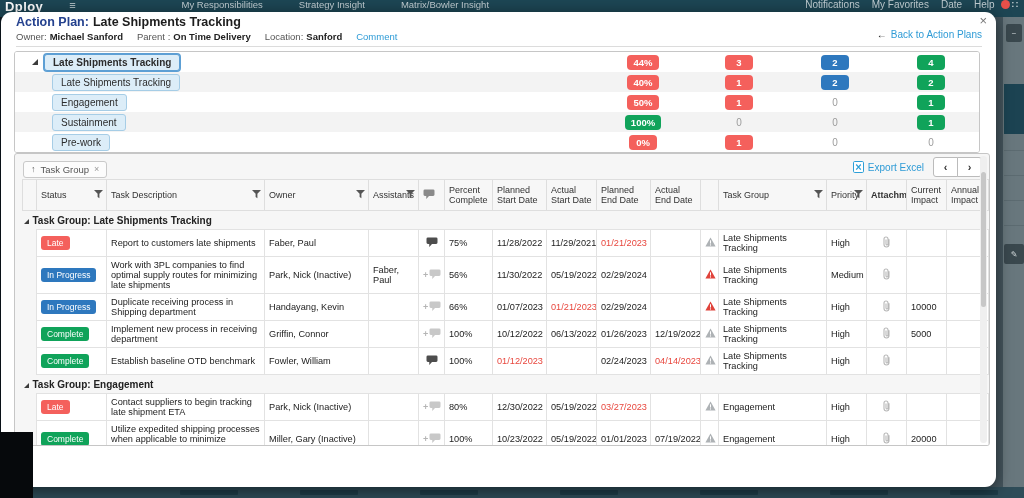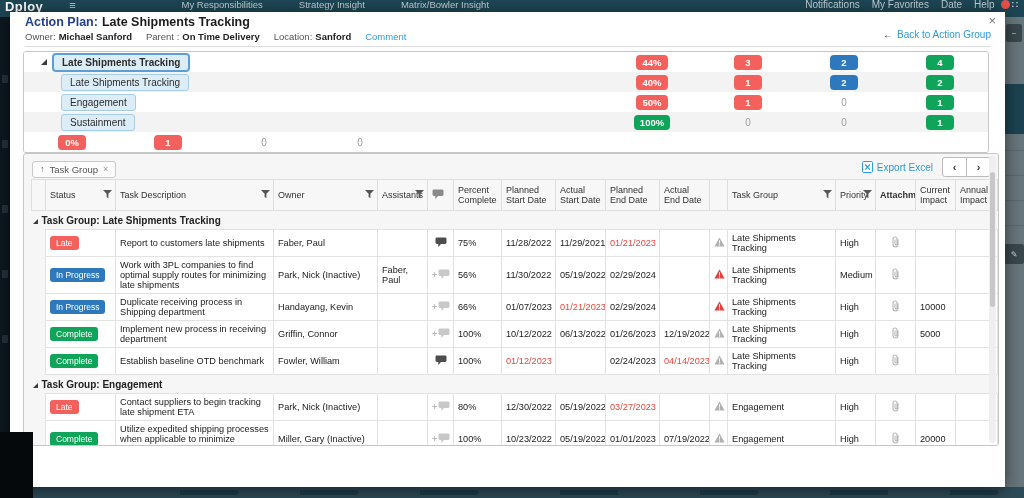--- a/index.html
+++ b/index.html
@@ -18,21 +18,21 @@
   .sideblock{position:absolute;left:2px;width:6px;height:8px;background:#26343e;border-radius:1px;}
   .blackblock{position:absolute;left:0;top:432px;width:33px;height:66px;background:#06090c;z-index:3;}
   .bottombar{position:absolute;left:0;top:487px;width:1024px;height:11px;background:#2e4c58;z-index:2;}
   .bbar{position:absolute;top:3px;height:5px;width:58px;background:#1e3d49;border-radius:1px;}
   .rightstrip{position:absolute;right:0;top:17px;width:21px;height:481px;background:#68777d;z-index:1;}
   .rblock{position:absolute;background:#3a484e;border-radius:2px;color:#cfd6d8;font-size:8px;
           display:flex;align-items:center;justify-content:center;}
   .rnavy{position:absolute;left:1px;top:67px;width:20px;height:50px;background:#1c4352;}
   .rline{position:absolute;left:1px;width:20px;height:1px;background:#5c6b71;}
   
-  .modal{position:absolute;left:10px;top:12px;width:995px;height:475px;background:#fff;border-radius:0;
+  .modal{position:absolute;left:1px;top:12px;width:995px;height:475px;background:#fff;border-radius:11px;
          box-shadow:0 3px 16px rgba(0,0,0,.55);overflow:hidden;z-index:2;}
   .mhead{position:relative;padding:3px 14px 0 15px;}
   .mtitle{font-size:12.5px;font-weight:bold;color:#1d1d1d;line-height:15px;}
   .tlabel{color:#24418e;margin-right:4px;}
   .mclose{position:absolute;top:2px;right:9px;font-size:13px;color:#777;cursor:pointer;line-height:13px;}
   .mmeta{margin-top:1px;font-size:9.5px;color:#555;display:flex;gap:14px;align-items:center;line-height:11px;}
   .mmeta b{color:#222;margin-left:3px;}
   .mlink{color:#2e9bd6;cursor:pointer;}
   .backlink{position:absolute;right:14px;top:17px;font-size:10px;color:#2e9bd6;cursor:pointer;}
   .backarrow{color:#222;margin-right:4px;font-weight:bold;}
@@ -162,21 +162,21 @@
         <span class="tlabel">Action Plan:</span><span>Late Shipments Tracking</span>
       </div>
       <span class="mclose">×</span>
       <div class="mmeta">
         <span><span>Owner:</span><b>Michael Sanford</b></span>
         <span><span>Parent :</span><b>On Time Delivery</b></span>
         <span><span>Location:</span><b>Sanford</b></span>
         <span class="mlink">Comment</span>
       </div>
       <div class="backlink">
-        <span class="backarrow">←</span><span>Back to Action Group</span>
+        <span class="backarrow">←</span><span>Back to Action Plans</span>
       </div>
       <div class="mdivider"></div>
     </div>
 
     <div class="gpanel">
       <div id="groups-rows">
           <div class="grow">
             <div class="gcell-label" style="padding-left: 17px;">
               <span class="caret"></span>
               <span class="gchip sel">Late Shipments Tracking</span>
@@ -239,20 +239,23 @@
               <span class="plainval">0</span>
             </div>
             <div class="gcell">
               <span class="plainval">0</span>
             </div>
             <div class="gcell">
               <span class="pill green">1</span>
             </div>
           </div>
           <div class="grow">
+            <div class="gcell-label" style="padding-left: 37px;">
+              <span class="gchip">Pre-work</span>
+            </div>
             <div class="gcell">
               <span class="pill red">0%</span>
             </div>
             <div class="gcell">
               <span class="pill red">1</span>
             </div>
             <div class="gcell">
               <span class="plainval">0</span>
             </div>
             <div class="gcell">

